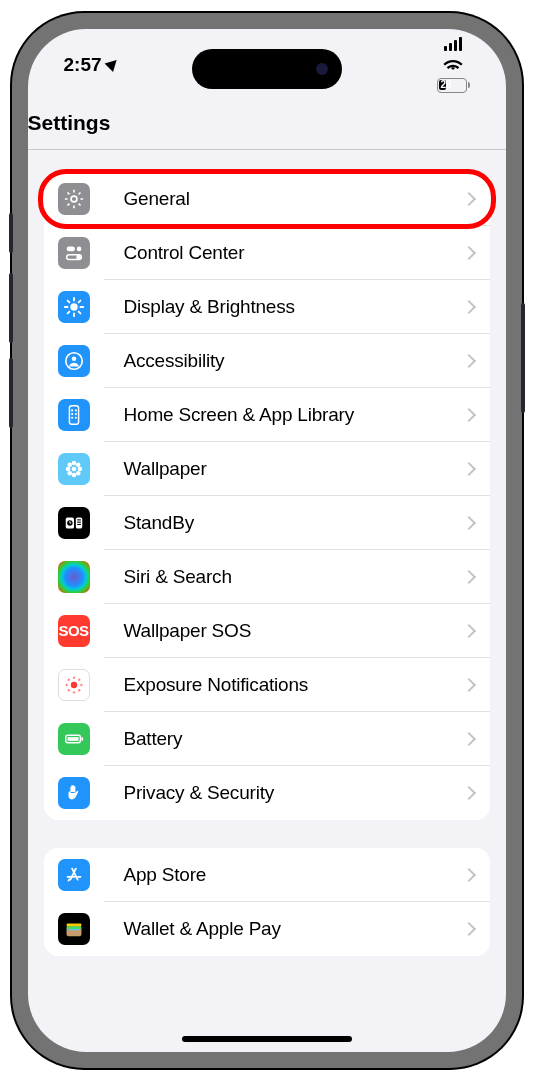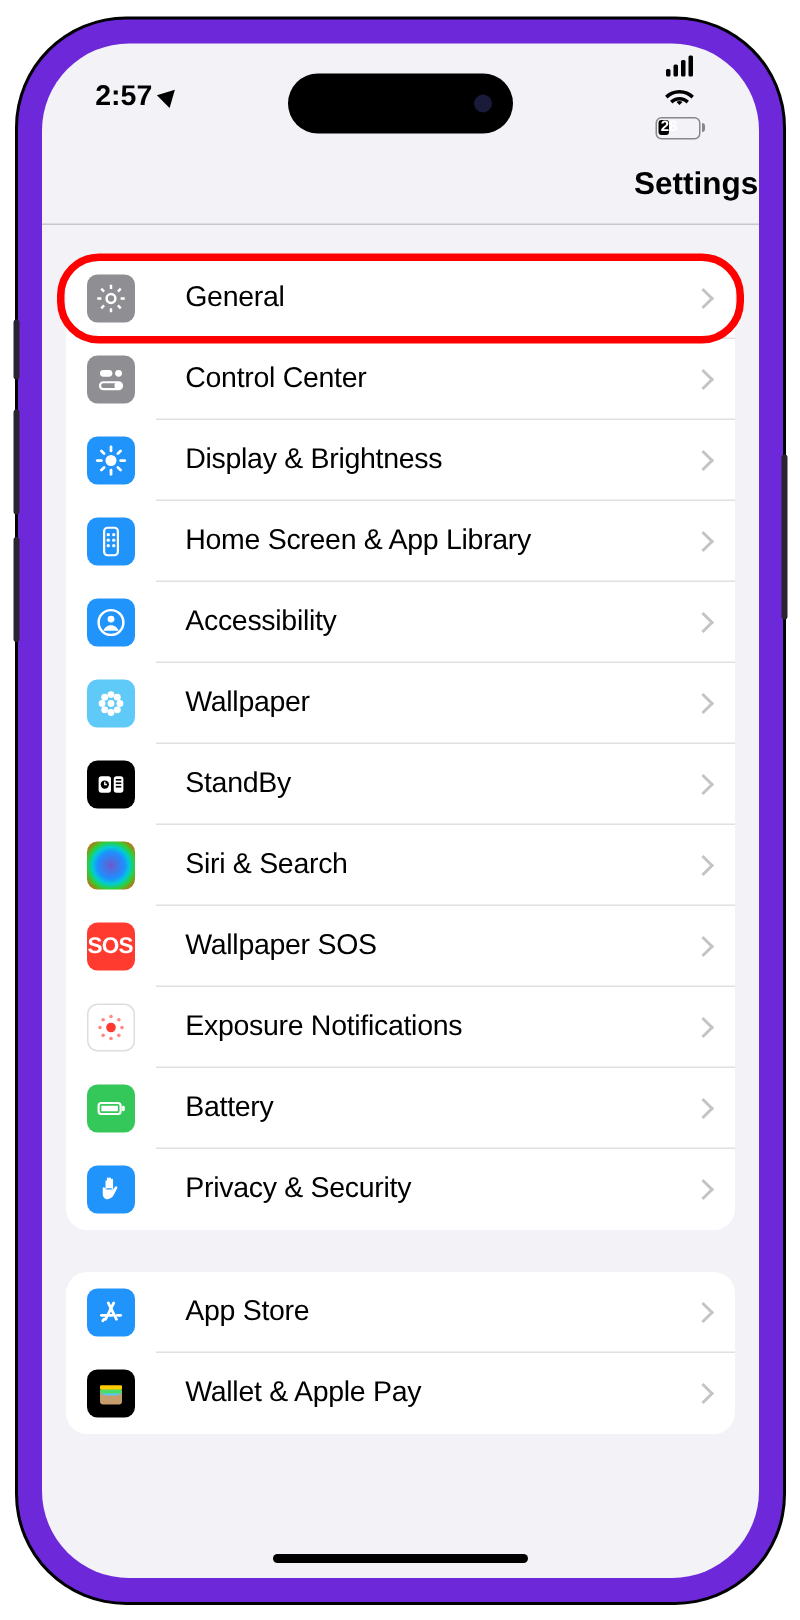--- a/index.html
+++ b/index.html
@@ -8,21 +8,21 @@
       font-family: -apple-system, BlinkMacSystemFont, "Helvetica Neue", sans-serif;
       width: 533px;
       height: 1080px;
       display: flex;
       justify-content: center;
       align-items: center;
     }
     .phone-frame {
       width: 510px;
       height: 1055px;
-      background: #6d28d9;
+      background: #737373;
       border-radius: 72px;
       padding: 16px;
       position: relative;
       box-shadow: 0 0 0 2px #000;
     }
     .side-btn {
       position: absolute;
       background: #2a2430;
       border-radius: 3px;
     }
@@ -90,21 +90,21 @@
       position: relative; padding: 1.5px;
       display: flex; align-items: center;
     }
     .batt-fill { height: 100%; background: #000; border-radius: 2px; width: 28%;
       display:flex;align-items:center;justify-content:center; }
     .batt-tip { width: 2px; height: 6px; background: #888; border-radius: 0 2px 2px 0; margin-left: 1px; }
     .batt-text { font-size: 10px; color:#fff; font-weight:700; line-height:1;
       position:absolute; left:3px; }
     .header {
       padding-top: 82px;
-      text-align: right;
+      text-align: left;
       padding-bottom: 14px;
       border-bottom: 0.5px solid #c8c8cc;
     }
     .header-title { font-size: 21px; font-weight: 600; }
     .content { padding: 22px 16px 0; height: calc(100% - 120px); overflow: hidden; }
     .section {
       background: #fff;
       border-radius: 14px;
       margin-bottom: 28px;
     }
@@ -244,41 +244,41 @@
                   <line x1="17" y1="7" x2="19" y2="5"></line>
                 </g>
               </svg>
             </div>
             <div class="row-label">Display &amp; Brightness</div>
             <div class="chev"></div>
           </div>
           <div class="row" style="position: relative;">
             <div class="row-icon bg-blue">
               <svg width="22" height="22" viewBox="0 0 24 24">
+                <circle cx="12" cy="12" r="9" fill="none" stroke="#fff" stroke-width="1.8"></circle>
+                <circle cx="12" cy="9.5" r="2.5" fill="#fff"></circle>
+                <path d="M6.5 18 C7.5 15 10 14 12 14 C14 14 16.5 15 17.5 18" fill="#fff"></path>
+              </svg>
+            </div>
+            <div class="row-label">Accessibility</div>
+            <div class="chev"></div>
+          </div>
+          <div class="row" style="position: relative;">
+            <div class="row-icon bg-blue">
+              <svg width="22" height="22" viewBox="0 0 24 24">
                 <rect x="7" y="2" width="10" height="20" rx="2.5" fill="none" stroke="#fff" stroke-width="1.6"></rect>
                 <circle cx="10" cy="7" r="1.2" fill="#fff"></circle>
                 <circle cx="14" cy="7" r="1.2" fill="#fff"></circle>
                 <circle cx="10" cy="11" r="1.2" fill="#fff"></circle>
                 <circle cx="14" cy="11" r="1.2" fill="#fff"></circle>
                 <circle cx="10" cy="15" r="1.2" fill="#fff"></circle>
                 <circle cx="14" cy="15" r="1.2" fill="#fff"></circle>
               </svg>
             </div>
             <div class="row-label">Home Screen &amp; App Library</div>
-            <div class="chev"></div>
-          </div>
-          <div class="row" style="position: relative;">
-            <div class="row-icon bg-blue">
-              <svg width="22" height="22" viewBox="0 0 24 24">
-                <circle cx="12" cy="12" r="9" fill="none" stroke="#fff" stroke-width="1.8"></circle>
-                <circle cx="12" cy="9.5" r="2.5" fill="#fff"></circle>
-                <path d="M6.5 18 C7.5 15 10 14 12 14 C14 14 16.5 15 17.5 18" fill="#fff"></path>
-              </svg>
-            </div>
-            <div class="row-label">Accessibility</div>
             <div class="chev"></div>
           </div>
           <div class="row" style="position: relative;">
             <div class="row-icon " style="background: rgb(95, 201, 248);">
               <svg width="22" height="22" viewBox="0 0 24 24">
                 <g fill="#fff">
                   <circle cx="12" cy="12" r="2.5"></circle>
                   <circle cx="12" cy="5.5" r="2.5"></circle>
                   <circle cx="12" cy="18.5" r="2.5"></circle>
                   <circle cx="5.5" cy="12" r="2.5"></circle>

